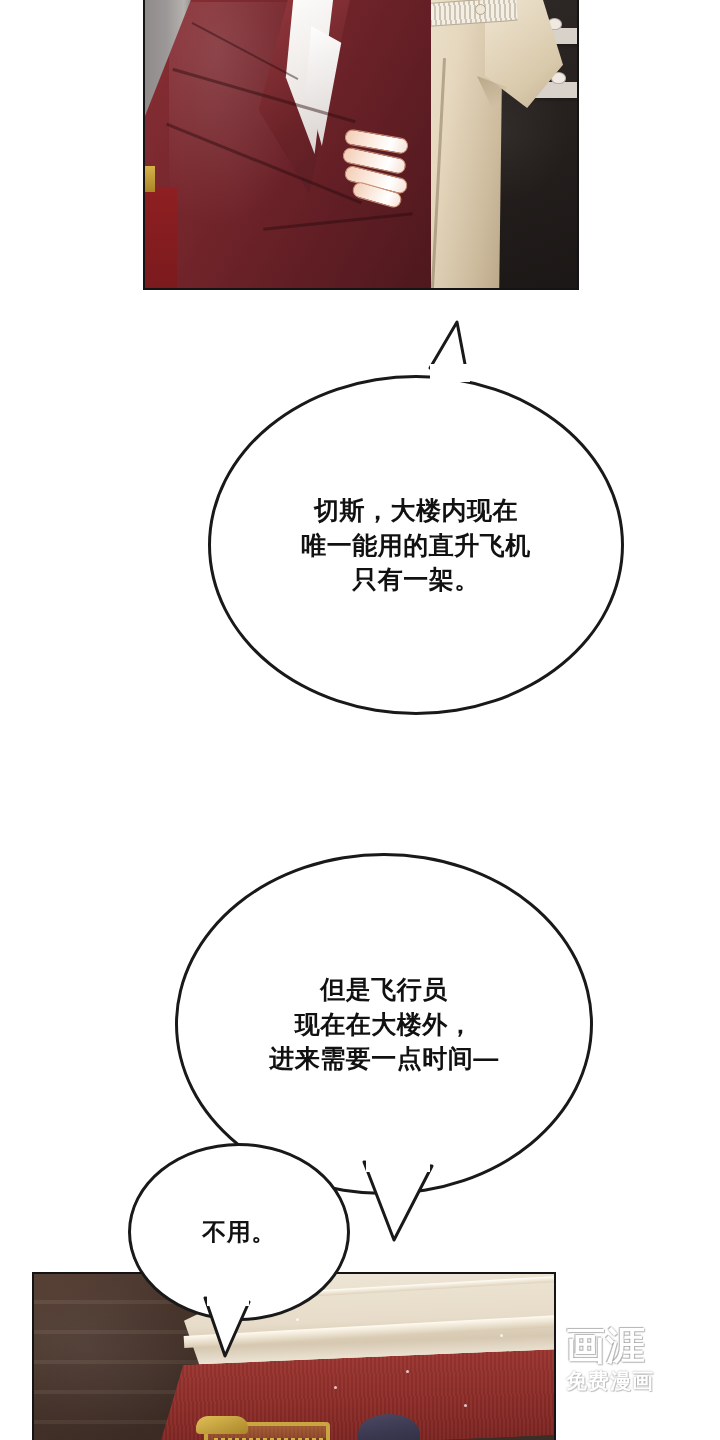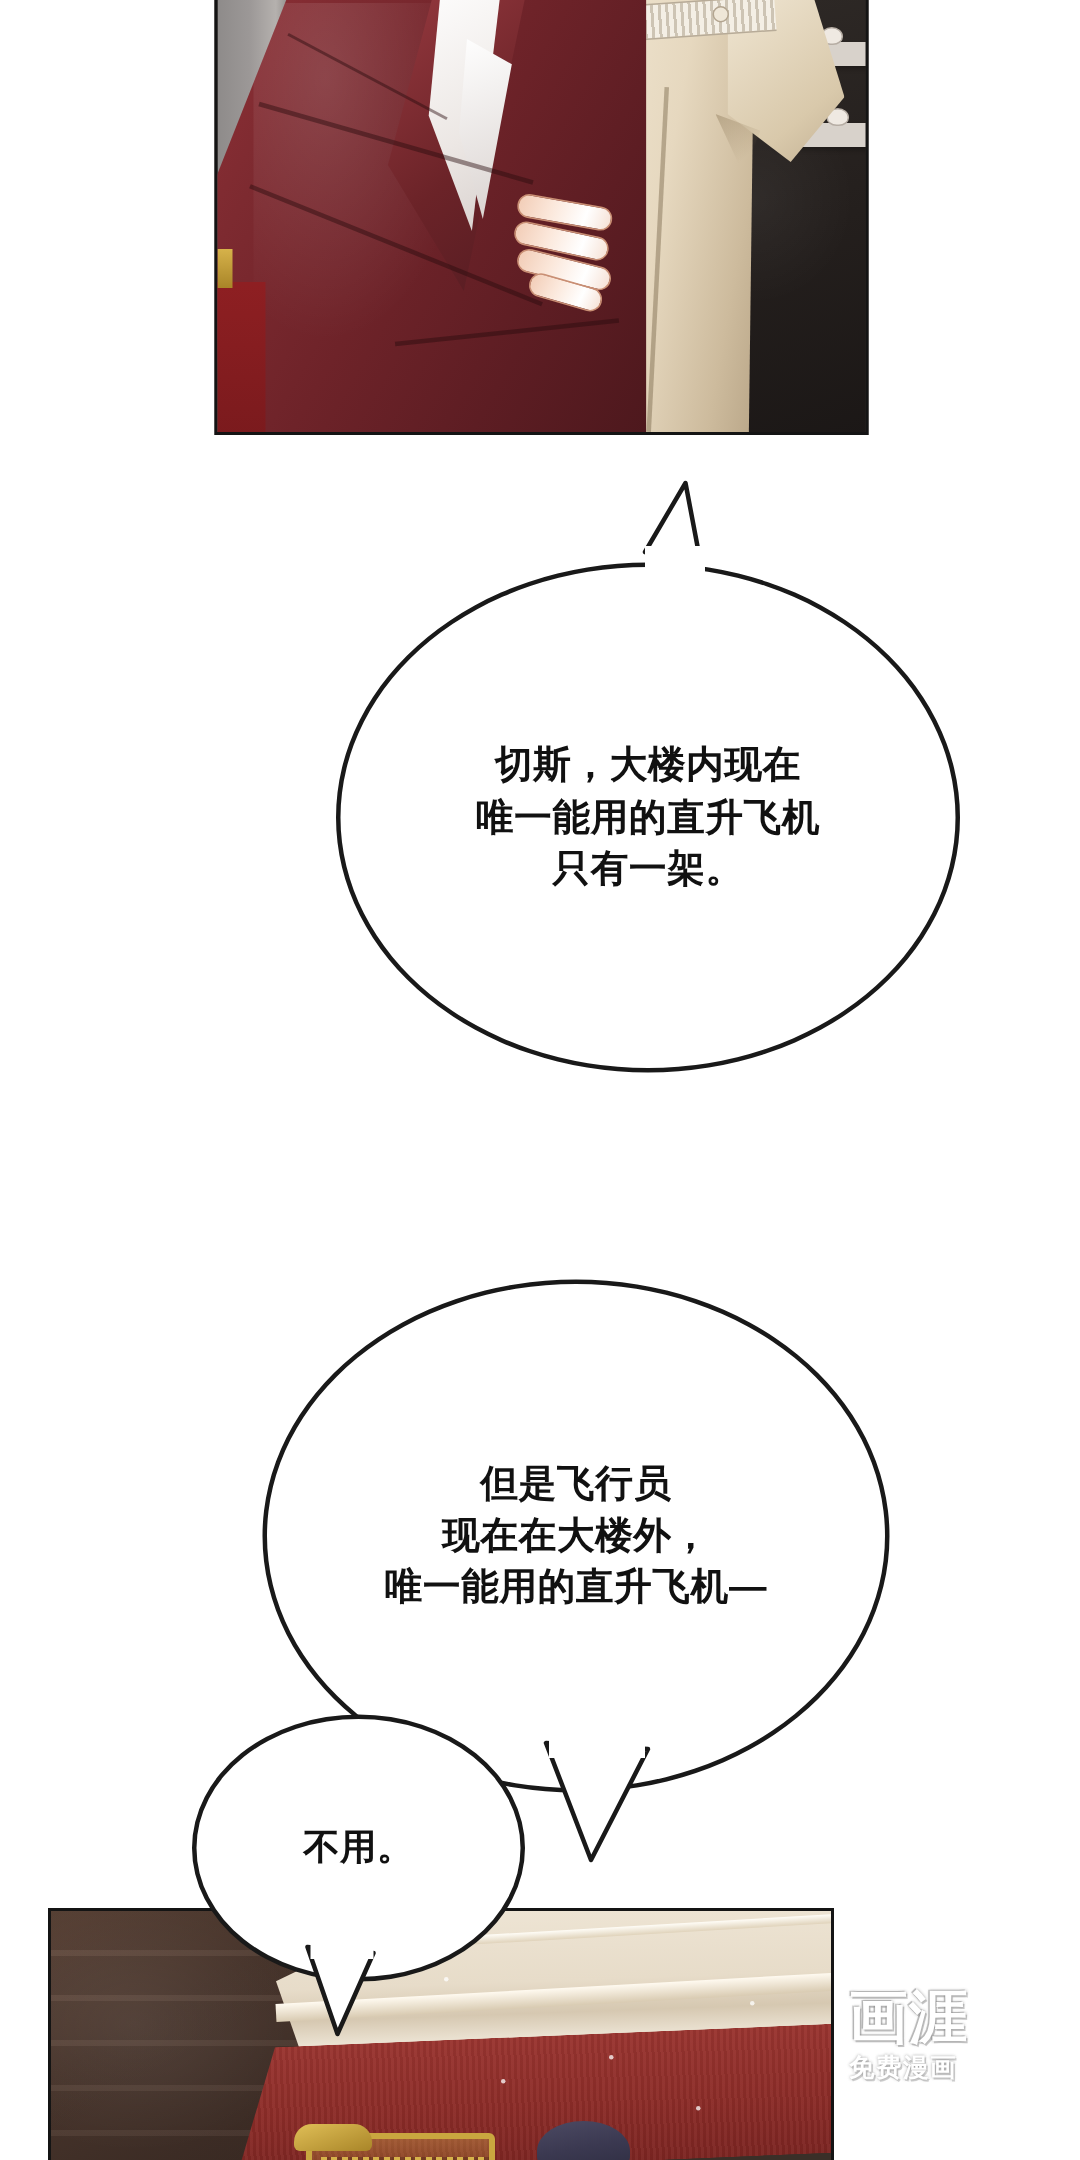--- a/index.html
+++ b/index.html
@@ -290,21 +290,21 @@
   .bubble-text {
     text-align: center;
     color: #111111;
     font-weight: 700;
     line-height: 1.38;
     letter-spacing: .5px;
     white-space: pre-line;
   }
 
   #bubble-1 {
-    left: 224px; top: 375px; width: 416px; height: 340px;
+    left: 208px; top: 375px; width: 416px; height: 340px;
   }
   #bubble-1 .bubble-text { font-size: 25px; }
 
   #bubble-2 {
     left: 175px; top: 853px; width: 418px; height: 342px;
   }
   #bubble-2 .bubble-text { font-size: 25px; }
 
   #bubble-3 {
     left: 128px; top: 1143px; width: 222px; height: 178px;
@@ -339,21 +339,21 @@
     letter-spacing: 1px;
     text-shadow:
        0 0 2px rgba(120,120,120,.85),
        1px 1px 0 rgba(150,150,150,.55),
       -1px -1px 0 rgba(150,150,150,.55);
     line-height: 1;
     opacity: .92;
   }
   .wm-sub {
     margin-top: 5px;
-    font-size: 17px;
+    font-size: 21px;
     font-weight: 700;
     color: #ffffff;
     letter-spacing: 1px;
     text-shadow:
        0 0 2px rgba(130,130,130,.8),
        1px 1px 0 rgba(155,155,155,.5);
     line-height: 1;
     opacity: .92;
   }
 </style>
@@ -436,21 +436,21 @@
 只有一架。</div>
   </div>
 
   <svg class="tail-svg" id="tail-2" viewBox="0 0 100 105">
     <polygon points="14,22 82,26 44,100" fill="#ffffff" stroke="#191919" stroke-width="3" stroke-linejoin="round"></polygon>
     <rect x="16" y="10" width="64" height="22" fill="#ffffff"></rect>
   </svg>
   <div class="bubble" id="bubble-2">
     <div class="bubble-text">但是飞行员
 现在在大楼外，
-唯一能用的直升飞机—</div>
+进来需要一点时间—</div>
   </div>
 
   <svg class="tail-svg" id="tail-3" viewBox="0 0 90 75">
     <polygon points="10,8 54,12 30,66" fill="#ffffff" stroke="#191919" stroke-width="3" stroke-linejoin="round"></polygon>
     <rect x="12" y="0" width="42" height="16" fill="#ffffff"></rect>
   </svg>
   <div class="bubble" id="bubble-3">
     <div class="bubble-text">不用。</div>
   </div>
 

